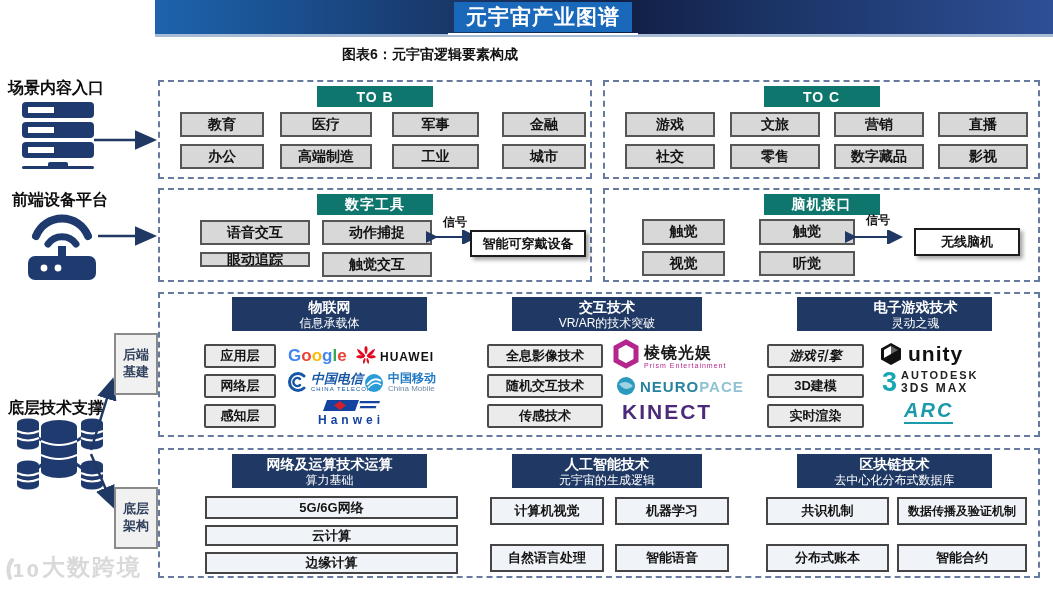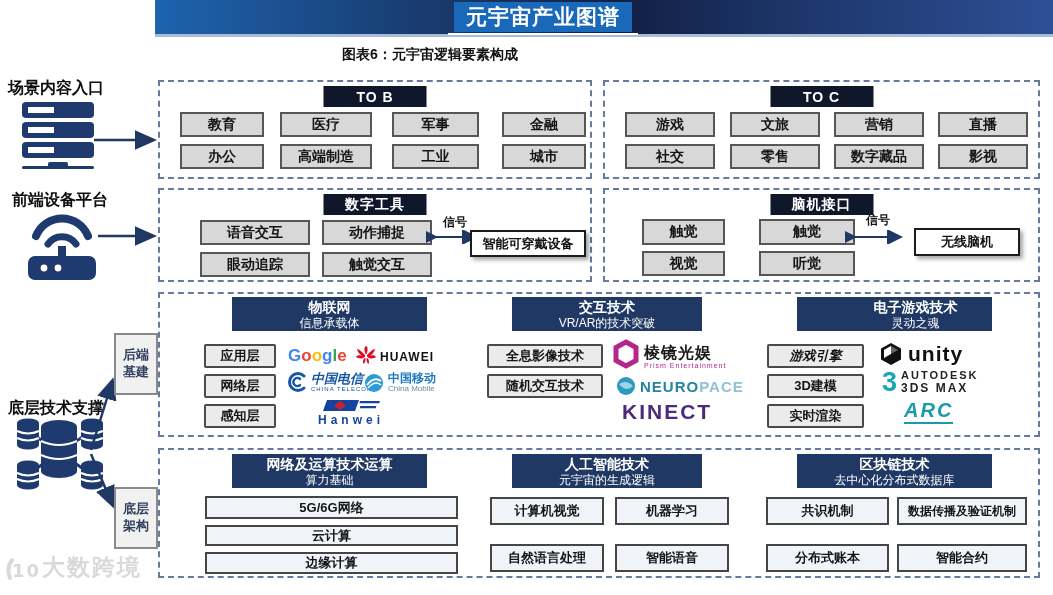--- a/index.html
+++ b/index.html
@@ -16,22 +16,22 @@
     display:flex; align-items:center; justify-content:center; letter-spacing:1px; }
   .banner-underline { position:absolute; left:293px; top:33px; width:190px; height:2px; background:#fff; }
 
   .subtitle { position:absolute; left:280px; top:46px; width:300px; text-align:center;
     font-size:14px; font-weight:bold; color:#111; }
 
   .side-label { position:absolute; font-size:16px; font-weight:bold; color:#0d0d0d; white-space:nowrap; }
 
   .dashed-box { position:absolute; border:2px dashed #66799e; background:#fff; }
 
-  .hdr-sm { position:absolute; left:50%; transform:translateX(-50%); top:4px; width:103px; height:21px;
-    background:#0f172a; color:#fff; font-weight:bold; font-size:14px;
+  .hdr-sm { position:absolute; left:50%; transform:translateX(-50%); top:4px; width:116px; height:21px;
+    background:#0f766e; color:#fff; font-weight:bold; font-size:14px;
     display:flex; align-items:center; justify-content:center; letter-spacing:1px; }
 
   .col-hdr { position:absolute; background:#1f3864; color:#fff; text-align:center; padding-top:2px; line-height:1.22; }
   .col-hdr .t1 { font-size:14px; font-weight:bold; }
   .col-hdr .t2 { font-size:12px; }
 
   .gray-box { position:absolute; background:#d8d8d8; border:2px solid #565656; color:#141414;
     font-size:14px; font-weight:bold; display:flex; align-items:center; justify-content:center; white-space:nowrap; }
   .mid-box { position:absolute; background:#ebebeb; border:2px solid #4a4a4a; border-radius:2px; color:#141414;
     font-size:13px; font-weight:bold; display:flex; align-items:center; justify-content:center; white-space:nowrap; }
@@ -203,21 +203,21 @@
     <div class="gray-box" style="left:20px;top:62px;width:90px;height:25px;">社交</div>
     <div class="gray-box" style="left:125px;top:62px;width:90px;height:25px;">零售</div>
     <div class="gray-box" style="left:229px;top:62px;width:90px;height:25px;">数字藏品</div>
     <div class="gray-box" style="left:333px;top:62px;width:90px;height:25px;">影视</div>
   </div>
 
   <div class="dashed-box" style="left:158px;top:188px;width:434px;height:94px;">
     <div class="hdr-sm">数字工具</div>
     <div class="gray-box" style="left:40px;top:30px;width:110px;height:25px;">语音交互</div>
     <div class="gray-box" style="left:162px;top:30px;width:110px;height:25px;">动作捕捉</div>
-    <div class="gray-box" style="left:40px;top:62px;width:110px;height:25px;">眼动追踪</div>
+    <div class="gray-box" style="left:40px;top:62px;width:110px;height:15px;">眼动追踪</div>
     <div class="gray-box" style="left:162px;top:62px;width:110px;height:25px;">触觉交互</div>
     <div class="signal" style="left:272px;top:24px;width:46px;">信号</div>
     <svg class="abs" style="left:266px;top:40px;" width="56" height="14" viewBox="0 0 56 14">
       <defs>
           <marker id="ah4" markerWidth="8" markerHeight="8" refX="6" refY="4" orient="auto">
             <path d="M0,0 L8,4 L0,8 Z" fill="#1f3864"></path>
           </marker>
         </defs>
       <line x1="8" y1="7" x2="48" y2="7" stroke="#1f3864" stroke-width="2" marker-start="url(#ah4)" marker-end="url(#ah4)"></line>
     </svg>
@@ -301,20 +301,21 @@
       </svg>
       <span class="hanwei-txt">Hanwei</span>
     </div>
 
     <div class="col-hdr" style="left:352px;top:3px;width:190px;height:34px;">
       <div class="t1">交互技术</div>
       <div class="t2">VR/AR的技术突破</div>
     </div>
     <div class="mid-box" style="left:327px;top:50px;width:116px;height:24px;">全息影像技术</div>
     <div class="mid-box" style="left:327px;top:80px;width:116px;height:24px;">随机交互技术</div>
+    <div class="mid-box" style="left:327px;top:110px;width:116px;height:24px;">传感技术</div>
 
     <div class="logo-row" style="left:452px;top:45px;">
       <svg width="28" height="30" viewBox="0 0 28 30">
         <path d="M14 3 L24 8.5 V21.5 L14 27 L4 21.5 V8.5 Z" fill="none" stroke="#b4258d" stroke-width="5"></path>
       </svg>
       <span class="brand-col">
         <span class="prism-cn">棱镜光娱</span>
         <span class="prism-en">Prism Entertainment</span>
       </span>
     </div>

